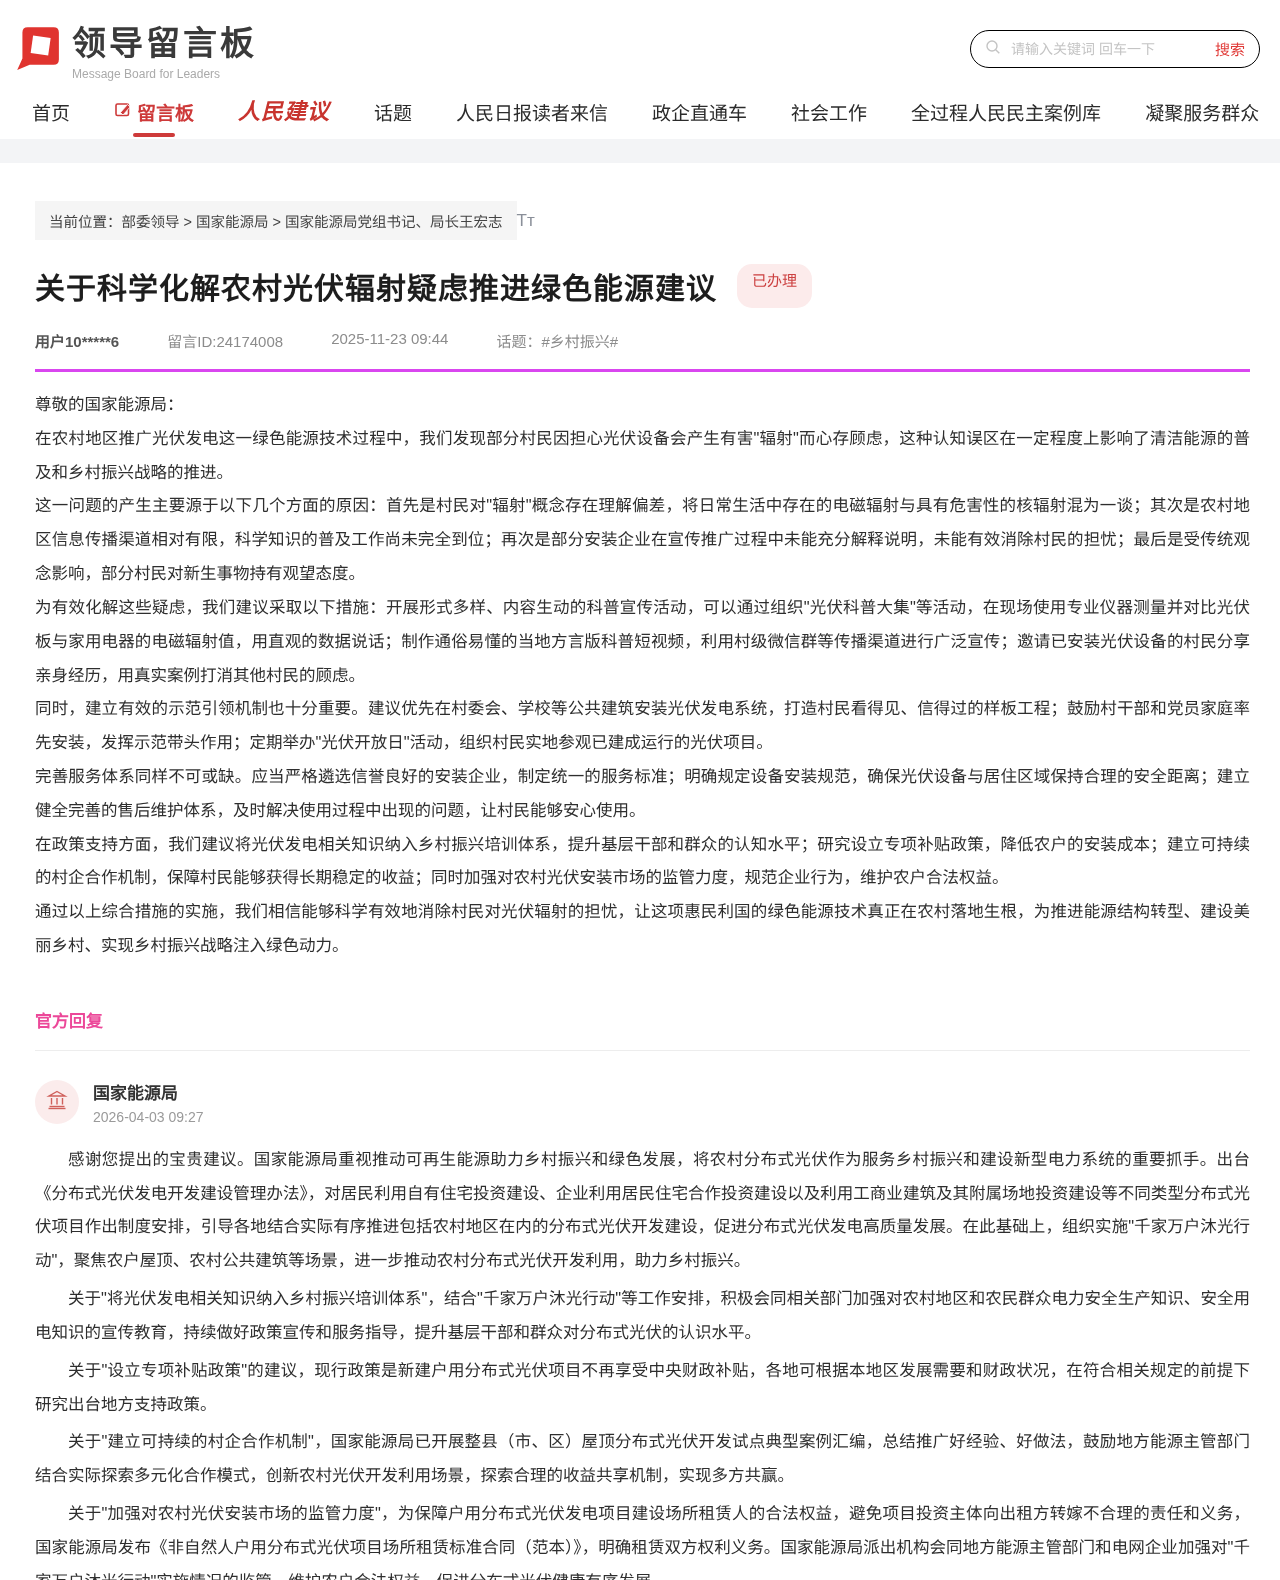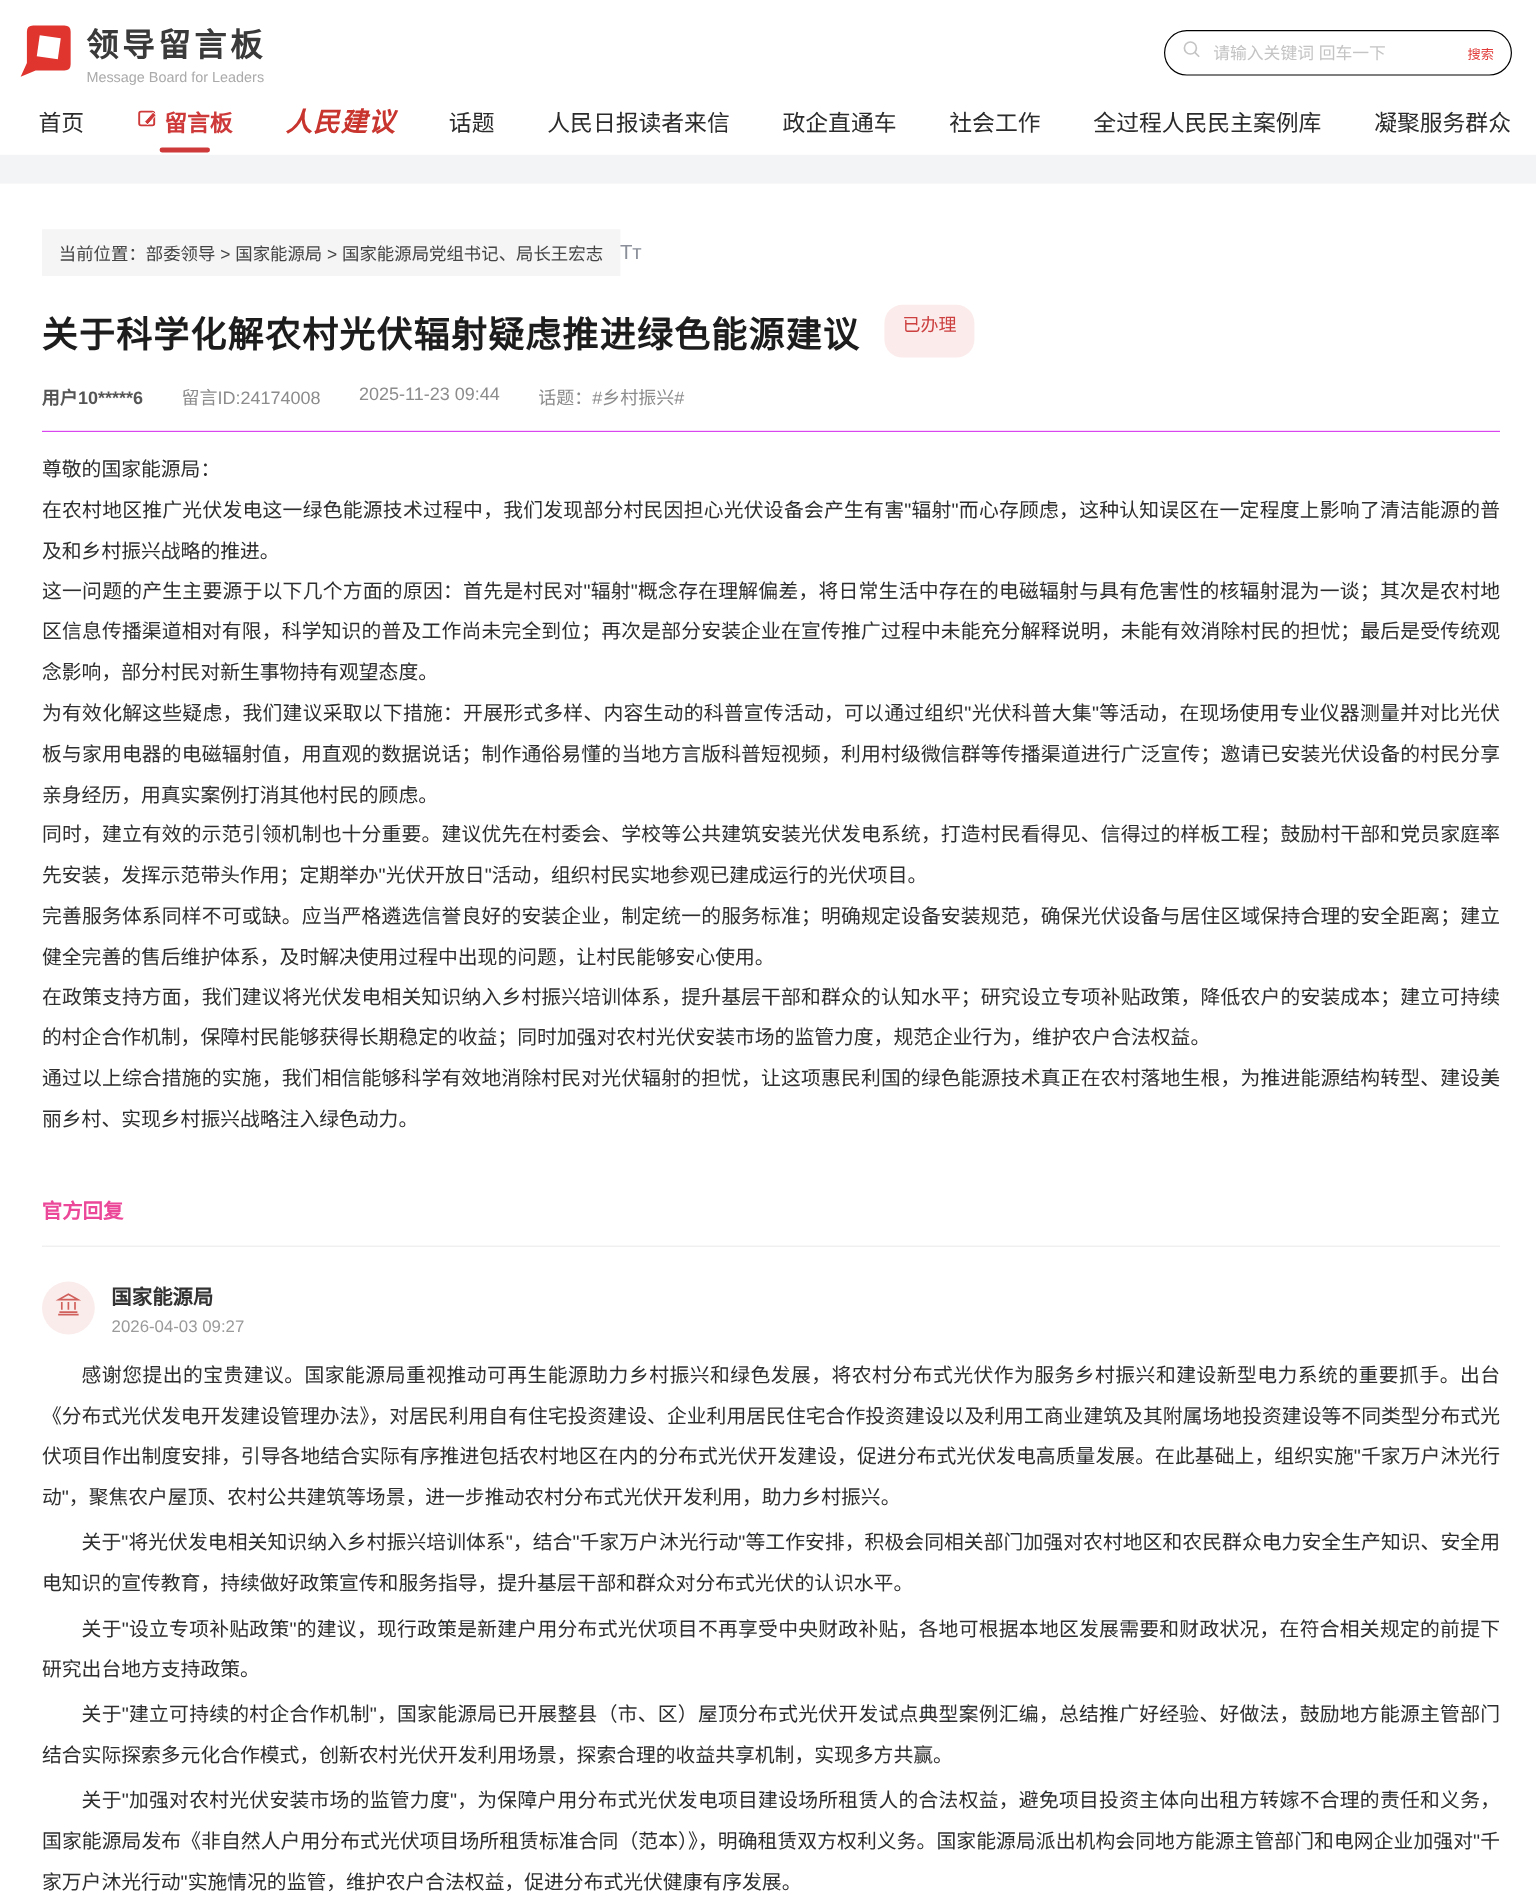--- a/index.html
+++ b/index.html
@@ -6,42 +6,42 @@
   html,body { margin:0; padding:0; background:#fff; }
   body {
     width:1280px;
     font-family:"Liberation Sans","DejaVu Sans",sans-serif;
     color:#333;
   }
   
   .header { display:flex; align-items:center; justify-content:space-between; padding:16px 20px 8px 12px; }
   .logo { display:flex; align-items:center; gap:10px; }
   .logo-text { display:flex; flex-direction:column; }
-  .logo-cn { font-size:27px; font-weight:bold; color:#3a3a3a; letter-spacing:3px; }
+  .logo-cn { font-size:34px; font-weight:bold; color:#3a3a3a; letter-spacing:3px; }
   .logo-en { font-size:12px; color:#aaa; margin-top:2px; }
   .search { display:flex; align-items:center; width:290px; height:38px; border:1px solid #000000; border-radius:19px; padding:0 14px; gap:8px; background:#fff; }
   .search input { border:none; outline:none; flex:1; font-size:14px; color:#333; background:transparent; }
   .search input::placeholder { color:#c4c4c4; }
-  .search-btn { color:#e13c39; font-size:11px; cursor:pointer; white-space:nowrap; background:none; border:none; padding:0; }
+  .search-btn { color:#e13c39; font-size:15px; cursor:pointer; white-space:nowrap; background:none; border:none; padding:0; }
   
   .nav { display:flex; align-items:flex-end; gap:44px; padding:4px 0 0 12px; font-size:19px;margin-left:20px; }
   .nav-item { color:#2b2b2b; text-decoration:none; position:relative; padding-bottom:14px; display:flex; align-items:center; gap:5px; cursor:pointer; }
   .nav-item.active { color:#ce3a3a; font-weight:bold; }
   .nav-item.active::after { content:""; position:absolute; left:50%; transform:translateX(-50%); bottom:2px; width:42px; height:4px; background:#ce3a3a; border-radius:2px; }
   .nav-item.renmin { color:#c8342e; font-weight:bold; font-style:italic; font-family:"Liberation Serif","DejaVu Serif",serif; font-size:22px; letter-spacing:1px; }
   .band { height:24px; background:#f3f4f6; }
   
   .content { padding:0 30px 30px 35px; }
   .crumb-row { display:flex; justify-content:flex-start; align-items:center; margin-top:38px; }
   .breadcrumb { background:#f5f5f5; padding:9px 14px; font-size:14.5px; color:#444; }
   .fontsize-icon { color:#8a8f99; font-size:17px; margin-right:40px; cursor:pointer; }
   .title-row { margin-top:24px; display:flex; gap:20px; }
   .post-title { font-family:"Liberation Serif","DejaVu Serif",serif; font-size:30px; font-weight:bold; margin:0; color:#1d1d1d; letter-spacing:1px; }
   .badge { background:#fcebeb; color:#cc4040; font-size:15px; padding:5px 15px; border-radius:15px; white-space:nowrap; }
-  .meta { display:flex; gap:32px; margin-top:22px; padding-bottom:18px; border-bottom:1px solid #d946ef; font-size:15px; color:#8c8c8c; }
+  .meta { display:flex; gap:48px; margin-top:22px; padding-bottom:18px; border-bottom:3px solid #d946ef; font-size:15px; color:#8c8c8c; }
   .meta .user { color:#555; font-weight:bold; }
   .body-text { margin-top:16px; }
   .body-text p { margin:0; font-size:16.5px; line-height:2.05; color:#2e2e2e; text-align:justify; }
   .reply-heading { font-family:"Liberation Serif","DejaVu Serif",serif; font-size:17px; font-weight:bold; color:#ec4899; margin-top:44px; }
   .reply-divider { border:none; border-top:1px solid #ededed; margin:18px 0 0; }
   .reply-head { display:flex; gap:14px; margin-top:28px; align-items:center; }
   .avatar { width:44px; height:44px; border-radius:50%; background:#fbecec; display:flex; align-items:center; justify-content:center; flex-shrink:0; }
   .reply-author { font-size:17px; font-weight:bold; color:#333; }
   .reply-date { font-size:14px; color:#9a9a9a; margin-top:5px; }
   .reply-body { margin-top:18px; }

